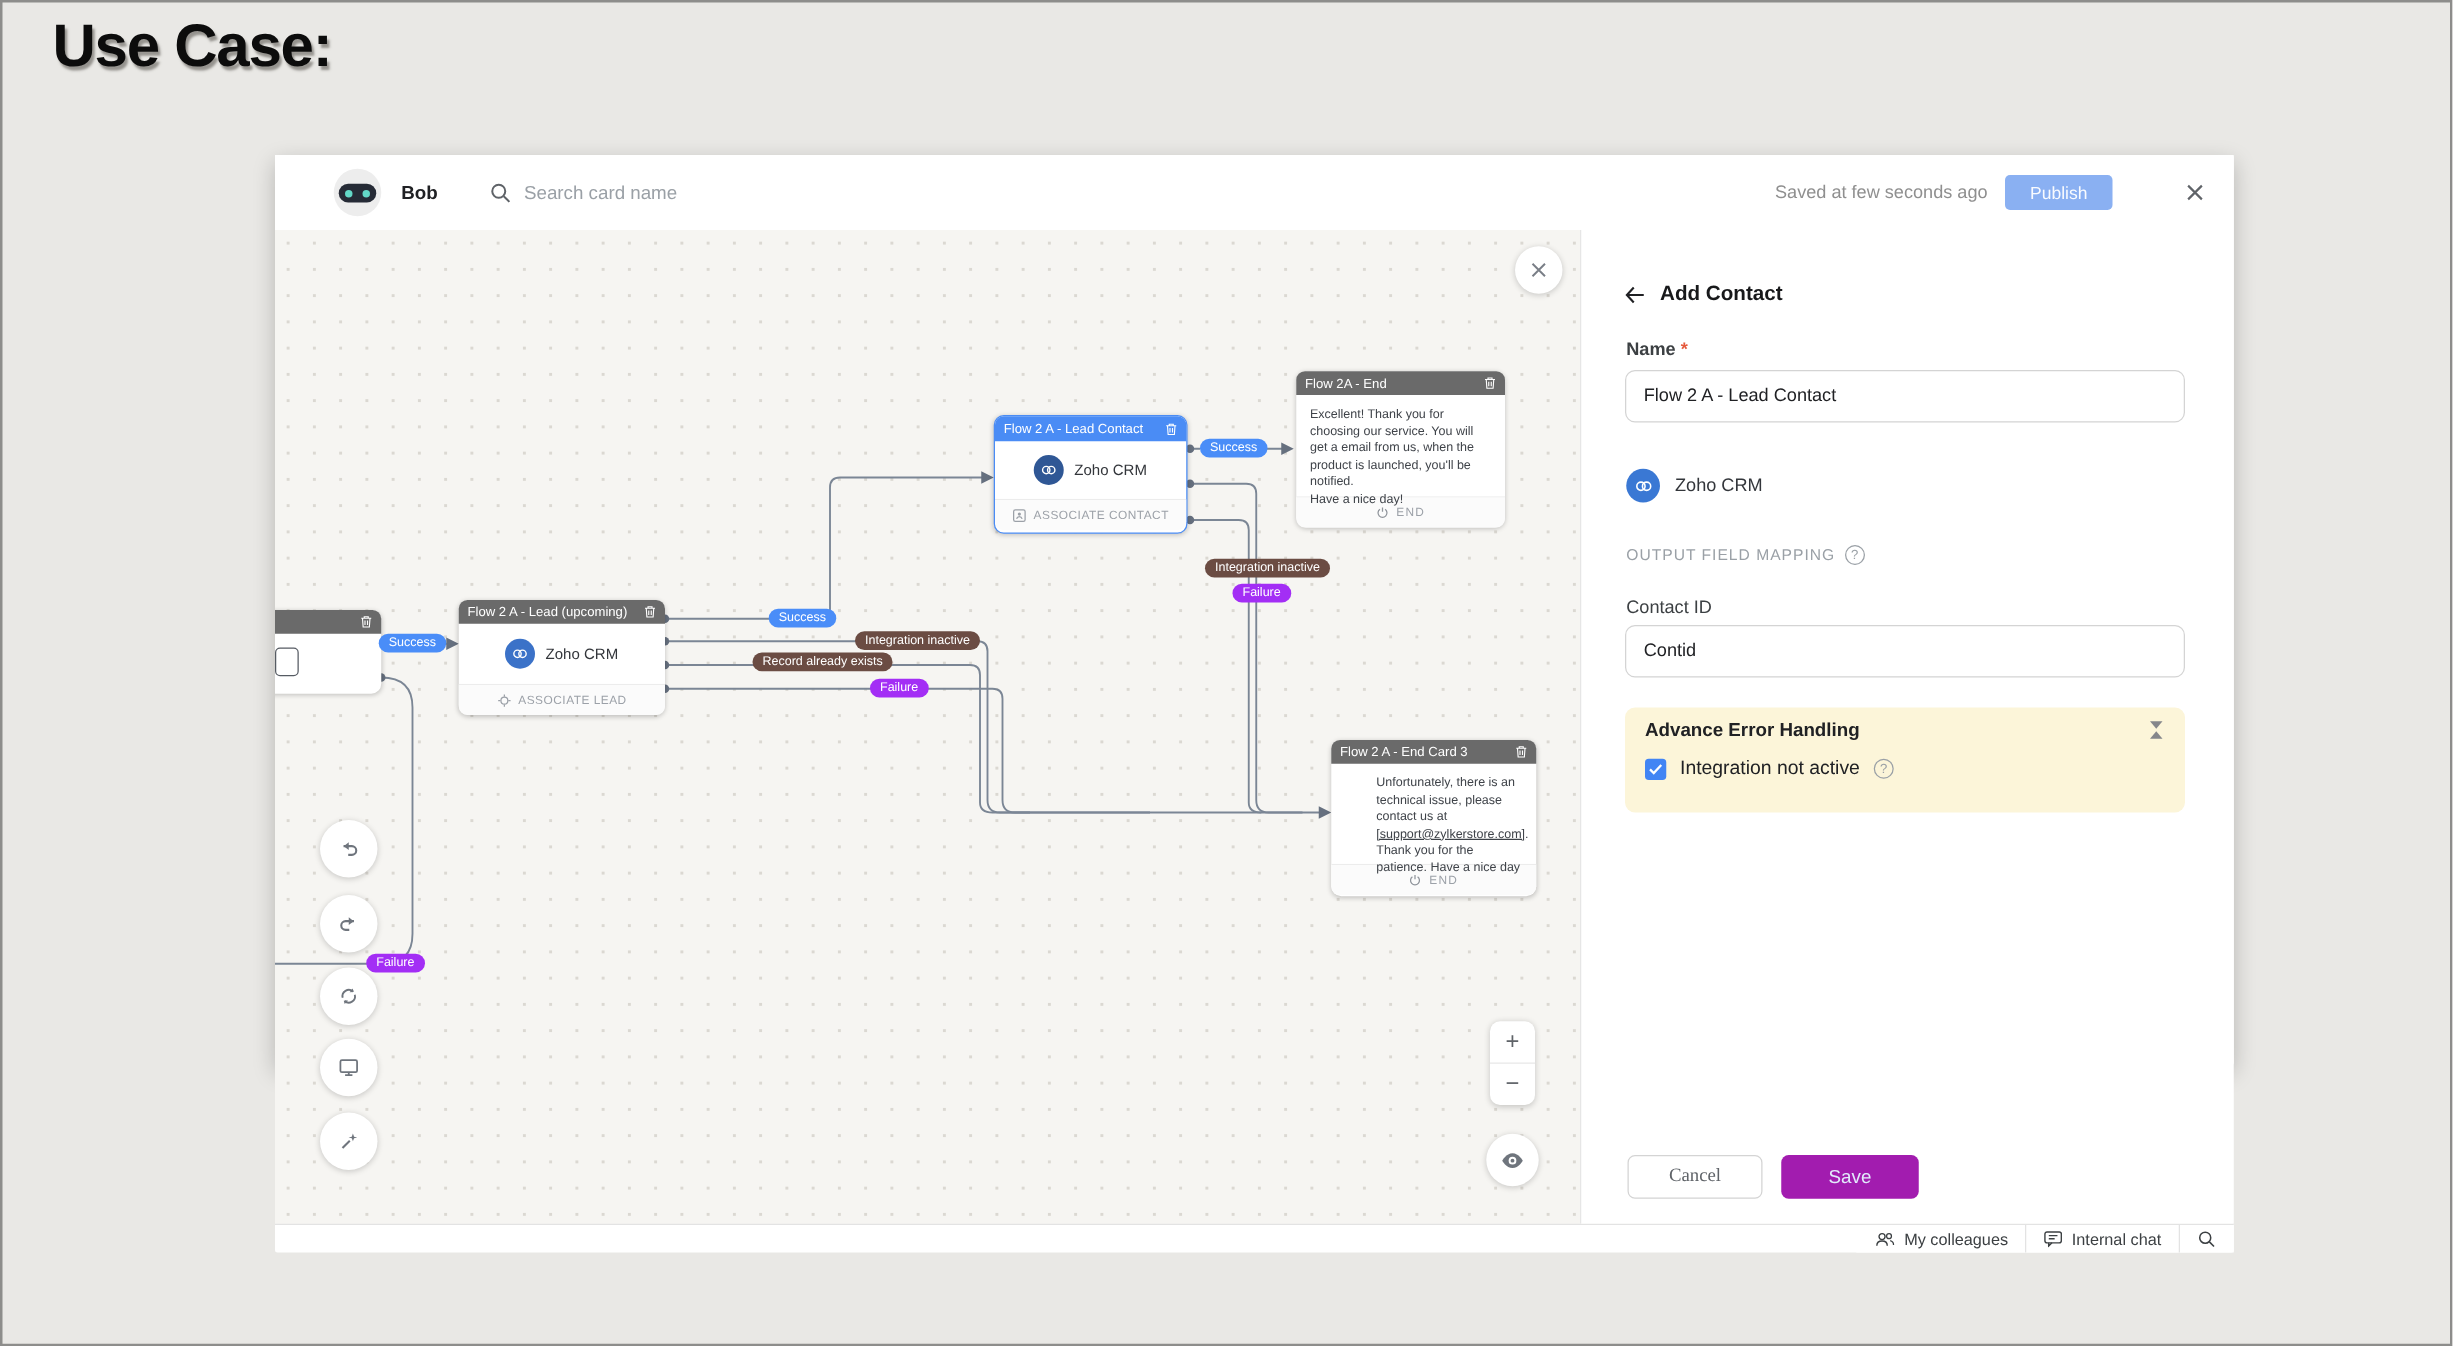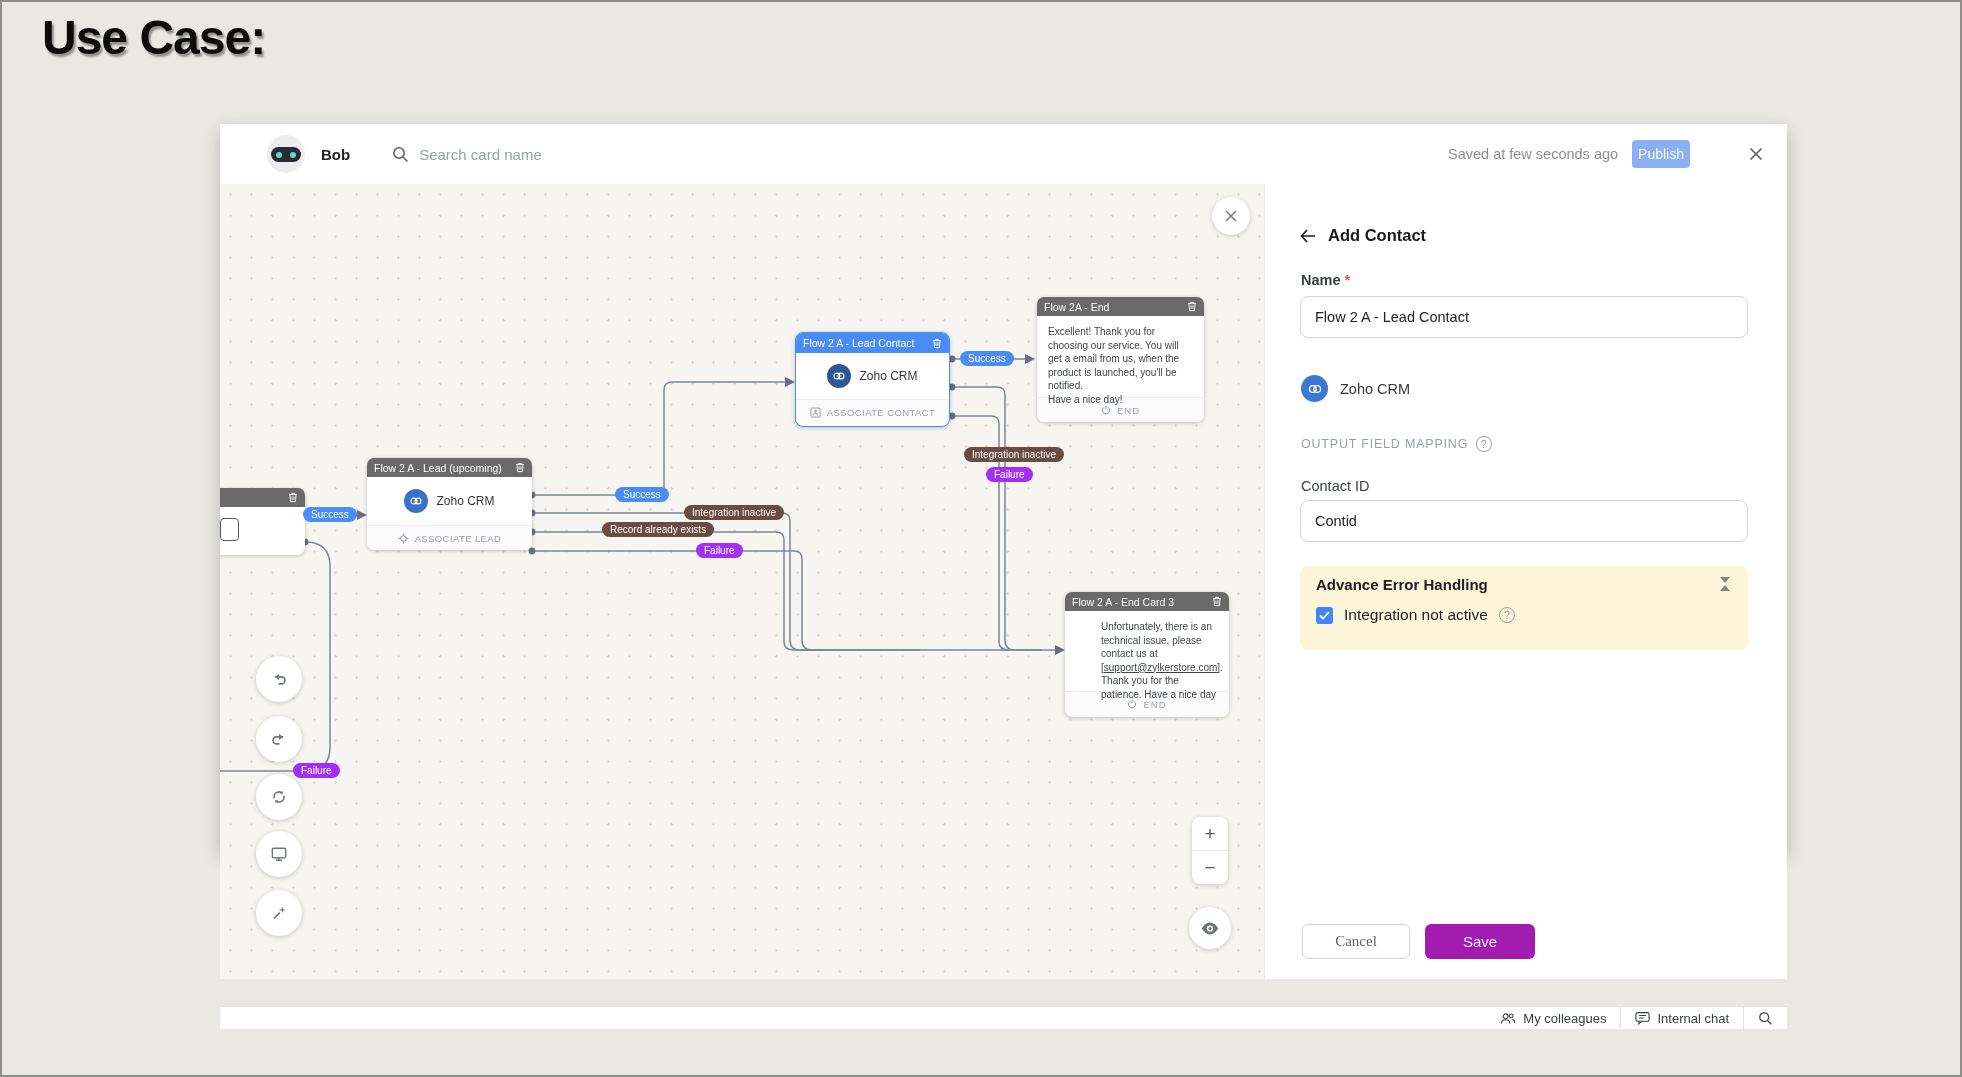--- a/index.html
+++ b/index.html
@@ -21,21 +21,21 @@
   .bot-avatar .visor { position:absolute; left:4px; top:12px; width:30px; height:15px; background:#262b36; border-radius:8px; }
   .bot-avatar .eye-l,.bot-avatar .eye-r { position:absolute; top:17px; width:6px; height:6px; border-radius:50%; background:#63d8c7; }
   .bot-avatar .eye-l { left:9px; } .bot-avatar .eye-r { left:23px; }
   .bot-name { margin-left:16px; font-size:15px; color:#202124; font-weight:700; }
   .search-wrap { margin-left:42px; display:flex; align-items:center; gap:10px; }
   .search-wrap input { border:none; outline:none; font-size:15px; color:#202124; width:260px; font-family:inherit; }
   .search-wrap input::placeholder { color:#9aa0a6; }
   .topbar-spacer { flex:1; }
   .saved-status { font-size:14.5px; color:#8f8f8f; }
   .publish-btn { margin:0 58px 0 14px; background:#8ab0f2; color:rgba(255,255,255,.95); border:none; border-radius:4px;
-    font-size:14px; padding:6px 6px; font-family:inherit; }
+    font-size:14px; padding:6px 20px; font-family:inherit; }
   .topbar-close { margin-right:23px; background:none; border:none; cursor:pointer; display:flex; }
 
   
   .canvas { position:absolute; left:0; top:60px; width:1044px; height:795px; overflow:hidden;
     background:#f6f5f2; background-image:radial-gradient(#dbd8d2 1.3px, transparent 1.4px); background-size:21px 21px; }
   .conn-layer { position:absolute; left:0; top:0; }
 
   
   .fcard { position:absolute; background:#fff; border-radius:8px; box-shadow:0 1px 4px rgba(0,0,0,.22); }
   .fcard .fhead { height:19px; background:#6a6a6a; border-radius:7px 7px 0 0; color:#fff; font-size:10.5px;
@@ -92,21 +92,21 @@
   .check-row { margin-top:13px; display:flex; align-items:center; gap:11px; }
   .checkbox { width:17px; height:17px; background:#4285f4; border-radius:3px; display:flex; align-items:center; justify-content:center; cursor:pointer; }
   .check-label { font-size:15.5px; color:#202124; }
   .panel-actions { position:absolute; top:740px; left:37px; display:flex; gap:15px; }
   .btn-cancel { width:108px; height:35px; background:#fff; border:1px solid #d4d4d4; border-radius:6px; color:#5f6368;
     font-size:15px; font-family:Liberation Serif, serif; cursor:pointer; }
   .btn-save { width:110px; height:35px; background:#a21caf; border:none; border-radius:6px; color:#e2ebfc;
     font-size:15px; font-family:inherit; }
 
   
-  .bottombar { position:absolute; left:0; top:882px; width:100%; height:23px; background:#fff; border-top:1px solid #e3e3e3;
+  .bottombar { position:absolute; left:0; top:855px; width:100%; height:23px; background:#fff; border-top:1px solid #e3e3e3;
     display:flex; justify-content:flex-end; align-items:stretch; border-radius:0 0 2px 2px; }
   .bbar-item { display:flex; align-items:center; gap:7px; padding:0 14px; font-size:13px; color:#3c4043;
     border-left:1px solid #e3e3e3; cursor:pointer; background:#fff; border-top:none; border-bottom:none; border-right:none; font-family:inherit; }
   .bbar-item:first-child { border-left:none; }
 
   svg { display:block; }
 </style>
 </head>
 <body>
 
@@ -187,21 +187,21 @@
           <span></span>
           <span>
             <svg width="10" height="11" viewBox="0 0 10 11">
                 <path d="M1 2.6h8 M3.4 2.6V1.4h3.2v1.2 M2 2.6l.5 7h5l.5-7 M4 4.4v3.6 M6 4.4v3.6" fill="none" stroke="#fff" stroke-width=".9"></path>
               </svg>
           </span>
         </div>
         <div style="position:absolute; left:16px; top:30px; width:19px; height:23px; border:1.6px solid #565b63; border-radius:4px;"></div>
       </div>
 
-      <div class="fcard" style="left:147px; top:274px; width:165px; height:92px;">
+      <div class="fcard" style="left:147px; top:296px; width:165px; height:92px;">
         <div class="fhead">
           <span>Flow 2 A - Lead (upcoming)</span>
           <span>
             <svg width="10" height="11" viewBox="0 0 10 11">
                 <path d="M1 2.6h8 M3.4 2.6V1.4h3.2v1.2 M2 2.6l.5 7h5l.5-7 M4 4.4v3.6 M6 4.4v3.6" fill="none" stroke="#fff" stroke-width=".9"></path>
               </svg>
           </span>
         </div>
         <div class="fbody-service" style="height:48px;">
           <span class="svc-circle" style="background:#3b72c8;">

